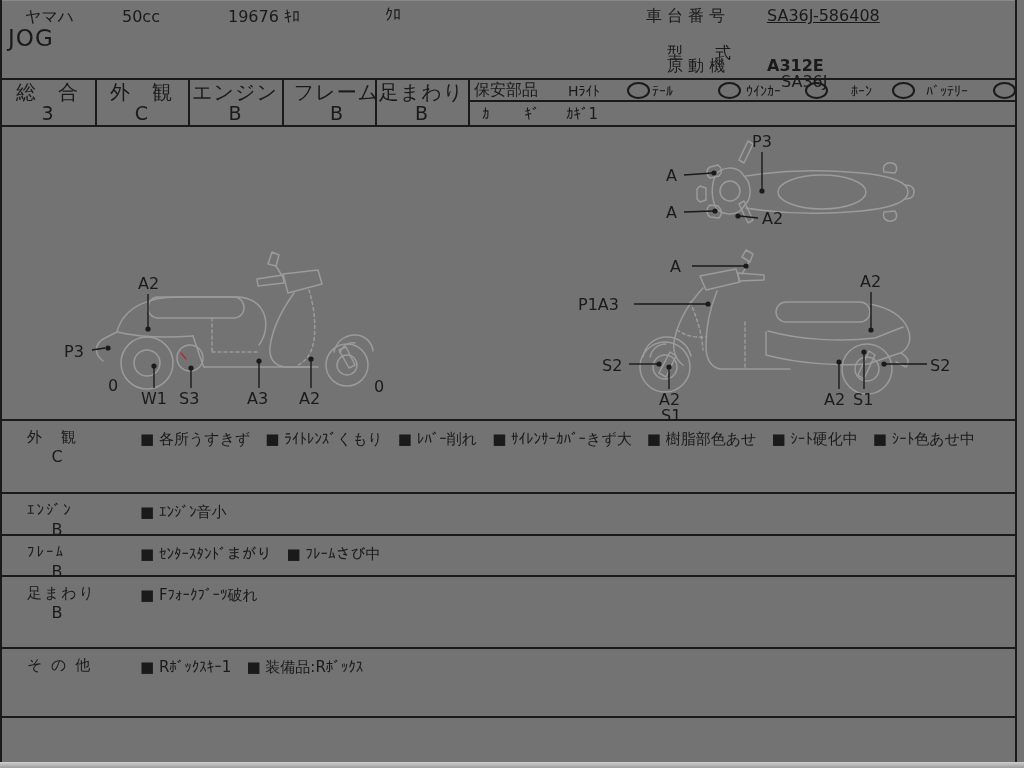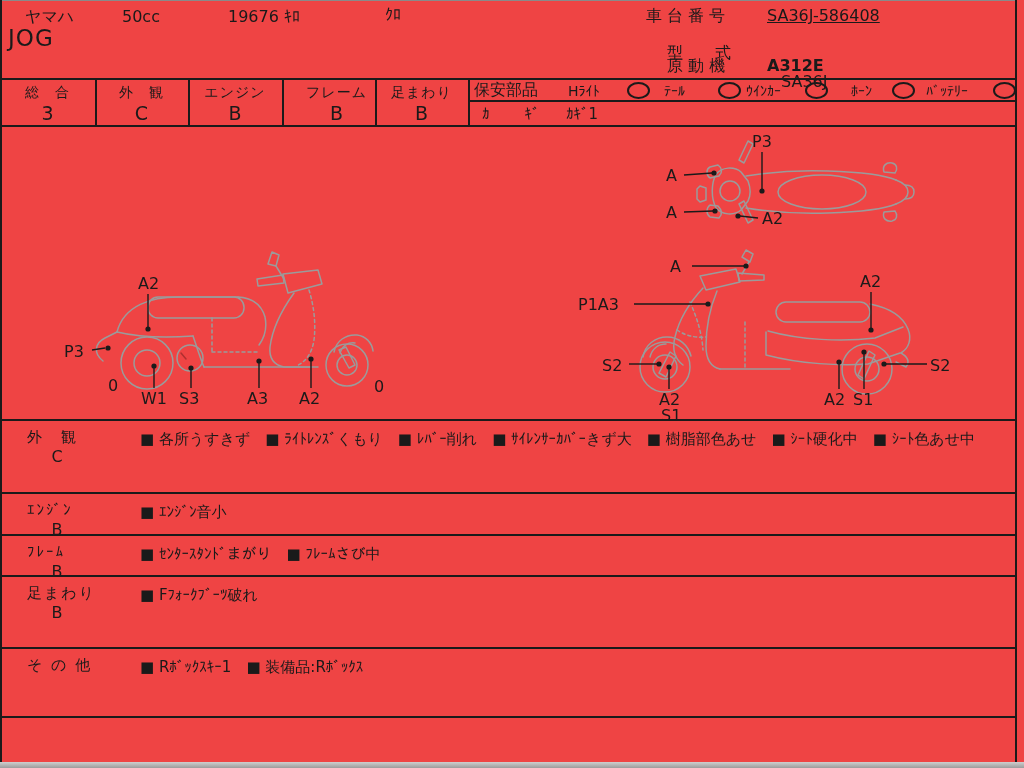--- a/index.html
+++ b/index.html
@@ -1,26 +1,26 @@
 <!DOCTYPE html>
 <html><head>
 <meta charset="utf-8">
 <style>
   html,body{margin:0;padding:0;background:#fff;}
-  .sheet{position:relative;width:1024px;height:768px;background:#ef4444;overflow:hidden;
+  .sheet{position:relative;width:1024px;height:768px;background:#737373;overflow:hidden;
          font-family:"DejaVu Sans","Liberation Sans",sans-serif;color:#1a1a1a;}
   .abs{position:absolute;}
   .hline{position:absolute;background:#1a1a1a;height:2px;}
   .vline{position:absolute;background:#1a1a1a;width:2px;}
   .t16{font-size:16px;line-height:20px;}
   .t15{font-size:15px;line-height:21px;}
   .t14{font-size:14px;line-height:18px;}
   .model{font-size:23px;line-height:26px;letter-spacing:1px;}
   .ratecell{position:absolute;top:78px;height:47px;text-align:center;padding-top:4px;box-sizing:border-box;}
-  .ratecell .lb{font-size:14px;line-height:20px;letter-spacing:1px;}
+  .ratecell .lb{font-size:20px;line-height:20px;letter-spacing:1px;}
   .ratecell .vl{font-size:19px;line-height:23px;}
   .statuscircle{display:inline-block;width:19px;height:13px;border:2px solid #1a1a1a;border-radius:50%;
                 vertical-align:middle;margin-left:7px;}
   .noterow{position:absolute;left:0;width:1015px;}
   .noterow .nlabel{position:absolute;left:27px;top:7px;font-size:15px;letter-spacing:2px;}
   .noterow .ngrade{position:absolute;left:27px;top:26px;width:60px;text-align:center;font-size:16px;}
   .noterow .nitems{position:absolute;left:140px;right:34px;top:7px;font-size:15px;line-height:22px;}
   .graybar{position:absolute;left:0;top:762px;width:1024px;height:6px;
            background:linear-gradient(#cfcfcf,#9c9c9c);}
   svg text{font-family:"DejaVu Sans","Liberation Sans",sans-serif;font-size:16px;fill:#1a1a1a;}
@@ -64,21 +64,21 @@
   </div>
   <div class="ratecell" style="left:375px;width:93px;">
     <div class="lb">足まわり</div>
     <div class="vl">B</div>
   </div>
 
   <div class="abs" style="left:468px;top:78px;width:547px;height:22px;">
     <span class="abs t16" style="left:6px;top:2px;">保安部品</span>
     <span class="abs t14" style="left:100px;top:4px;">Hﾗｲﾄ</span>
     <span class="statuscircle abs" style="left:152px;top:4px;"></span>
-    <span class="abs t14" style="left:196px;top:4px;">ﾃｰﾙ</span>
+    <span class="abs t14" style="left:184px;top:4px;">ﾃｰﾙ</span>
     <span class="statuscircle abs" style="left:243px;top:4px;"></span>
     <span class="abs t14" style="left:278px;top:4px;">ｳｲﾝｶｰ</span>
     <span class="statuscircle abs" style="left:330px;top:4px;"></span>
     <span class="abs t14" style="left:383px;top:4px;">ﾎｰﾝ</span>
     <span class="statuscircle abs" style="left:417px;top:4px;"></span>
     <span class="abs t14" style="left:458px;top:4px;">ﾊﾞｯﾃﾘｰ</span>
     <span class="statuscircle abs" style="left:518px;top:4px;"></span>
   </div>
   <div class="abs" style="left:468px;top:102px;width:641px;height:23px;">
     <span class="abs t15" style="left:14px;top:2px;letter-spacing:10px;">ｶ　ｷﾞ</span>

